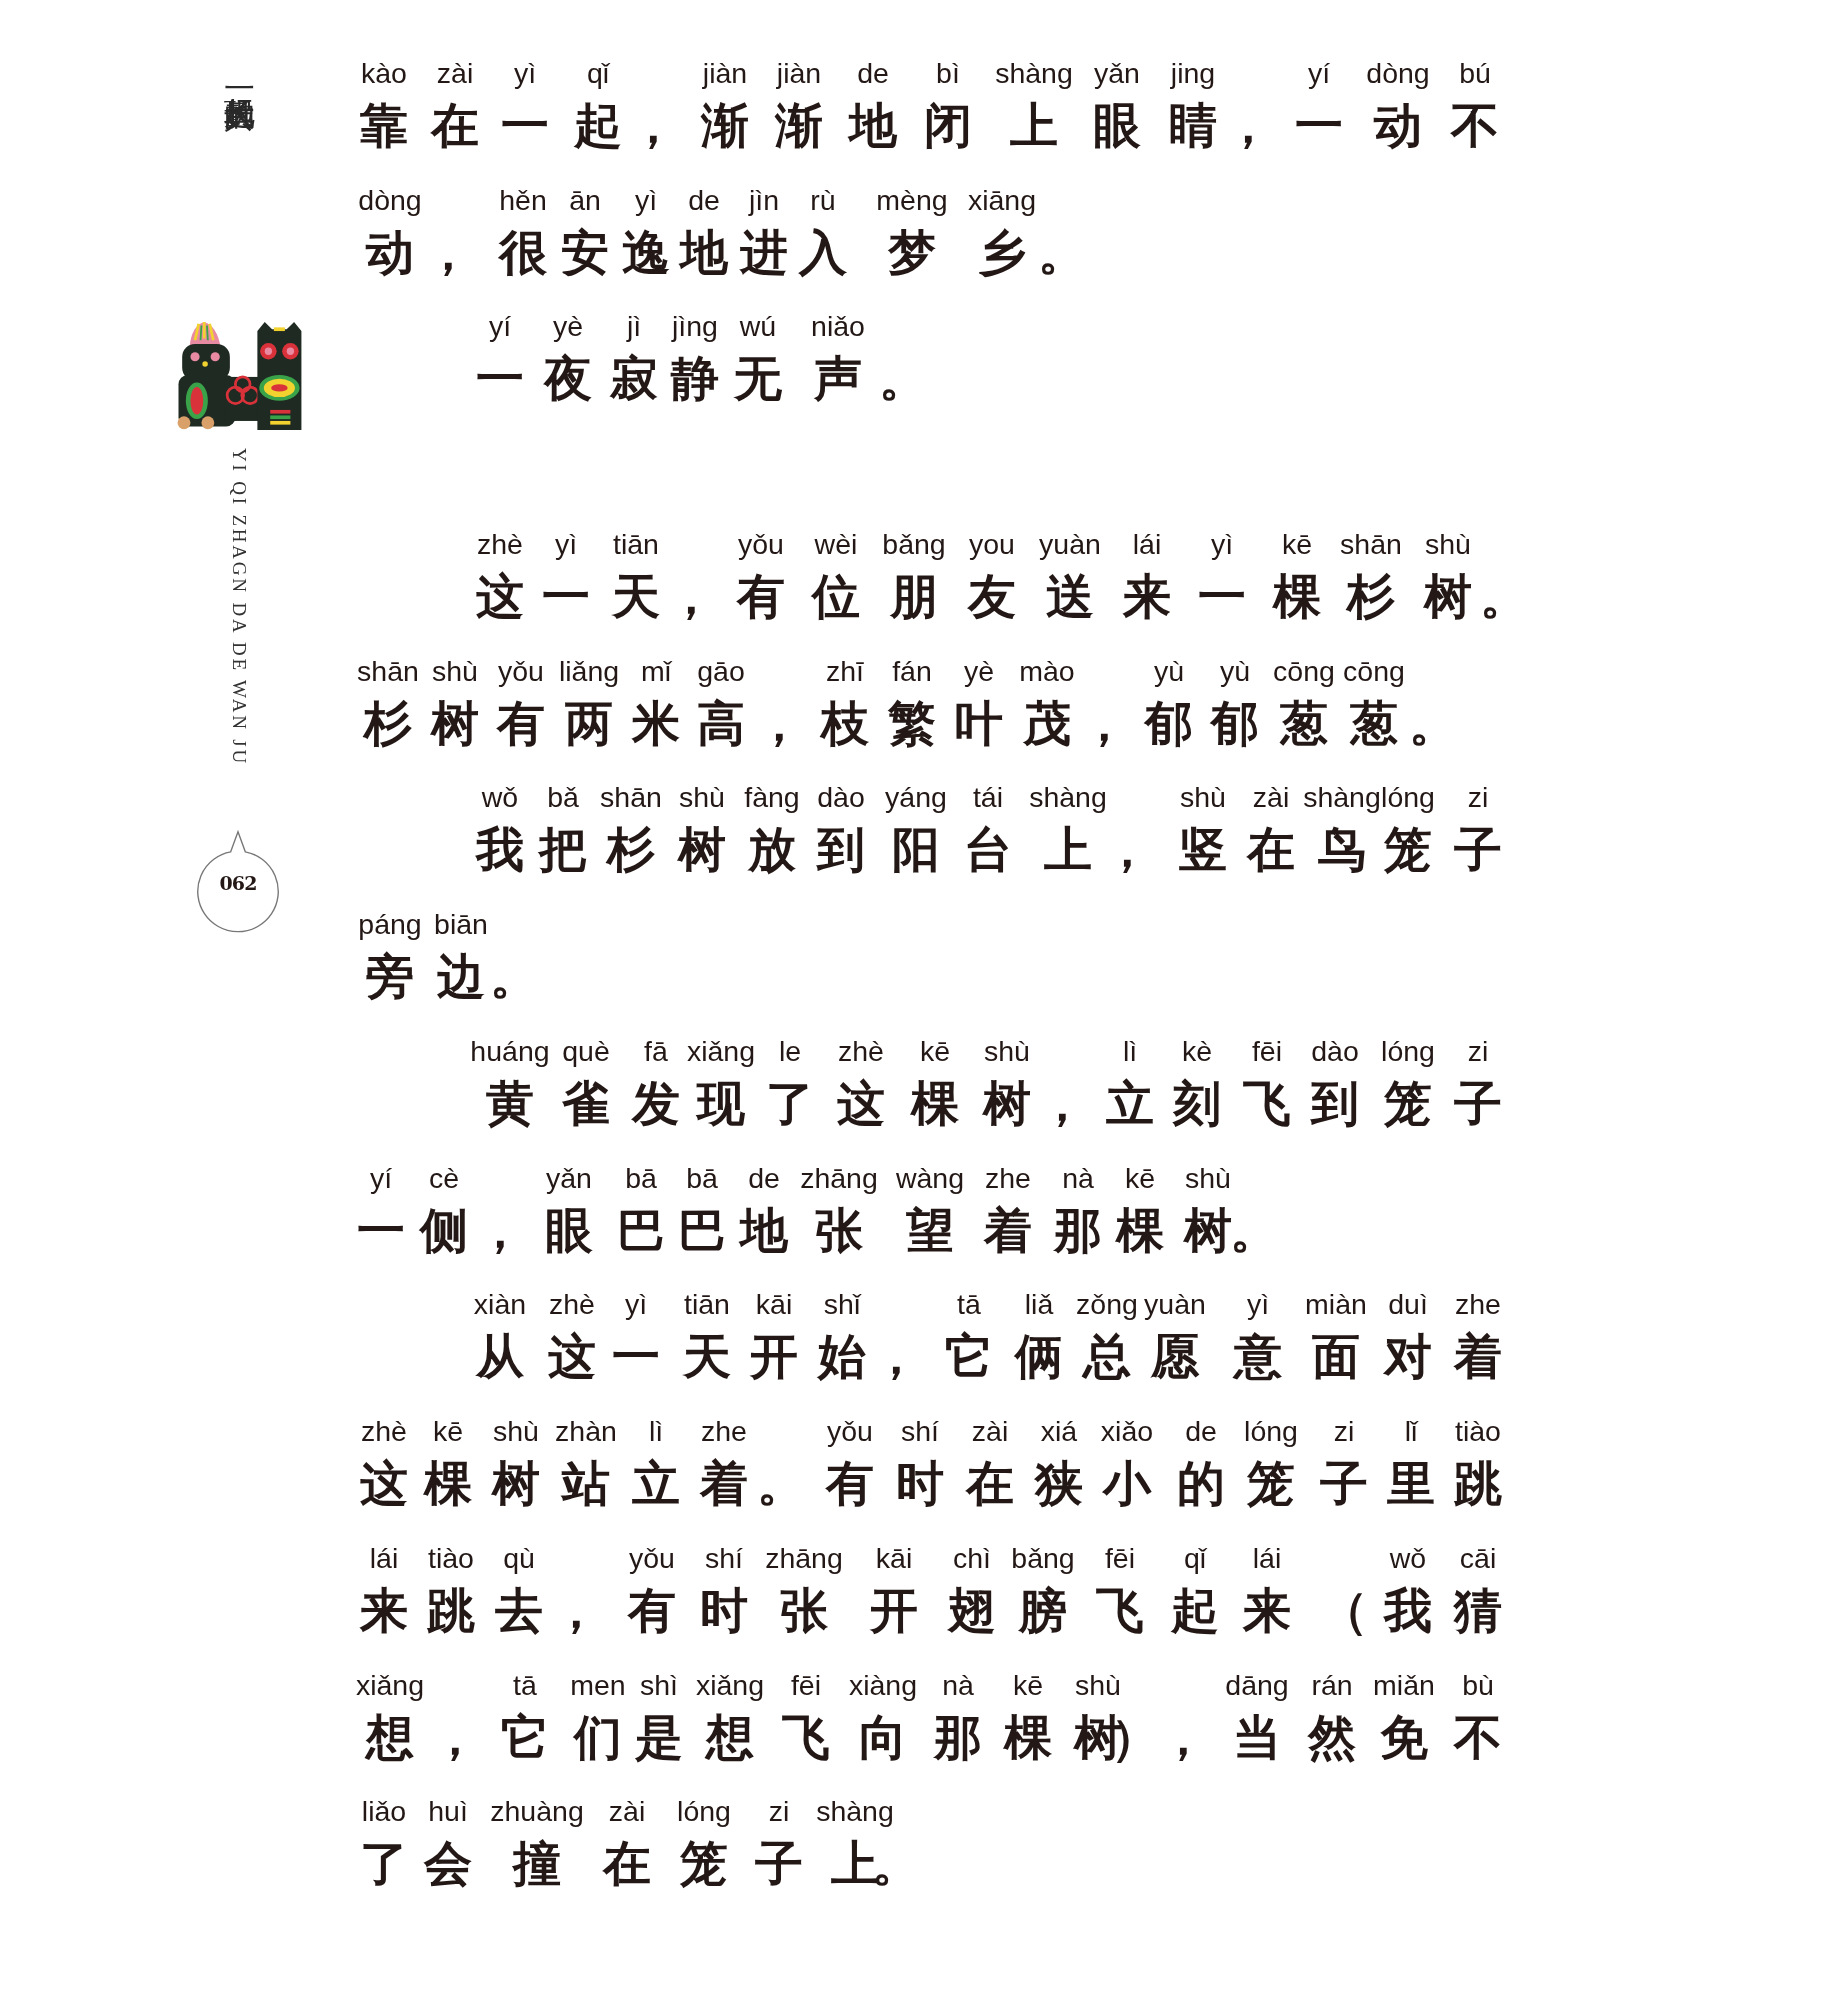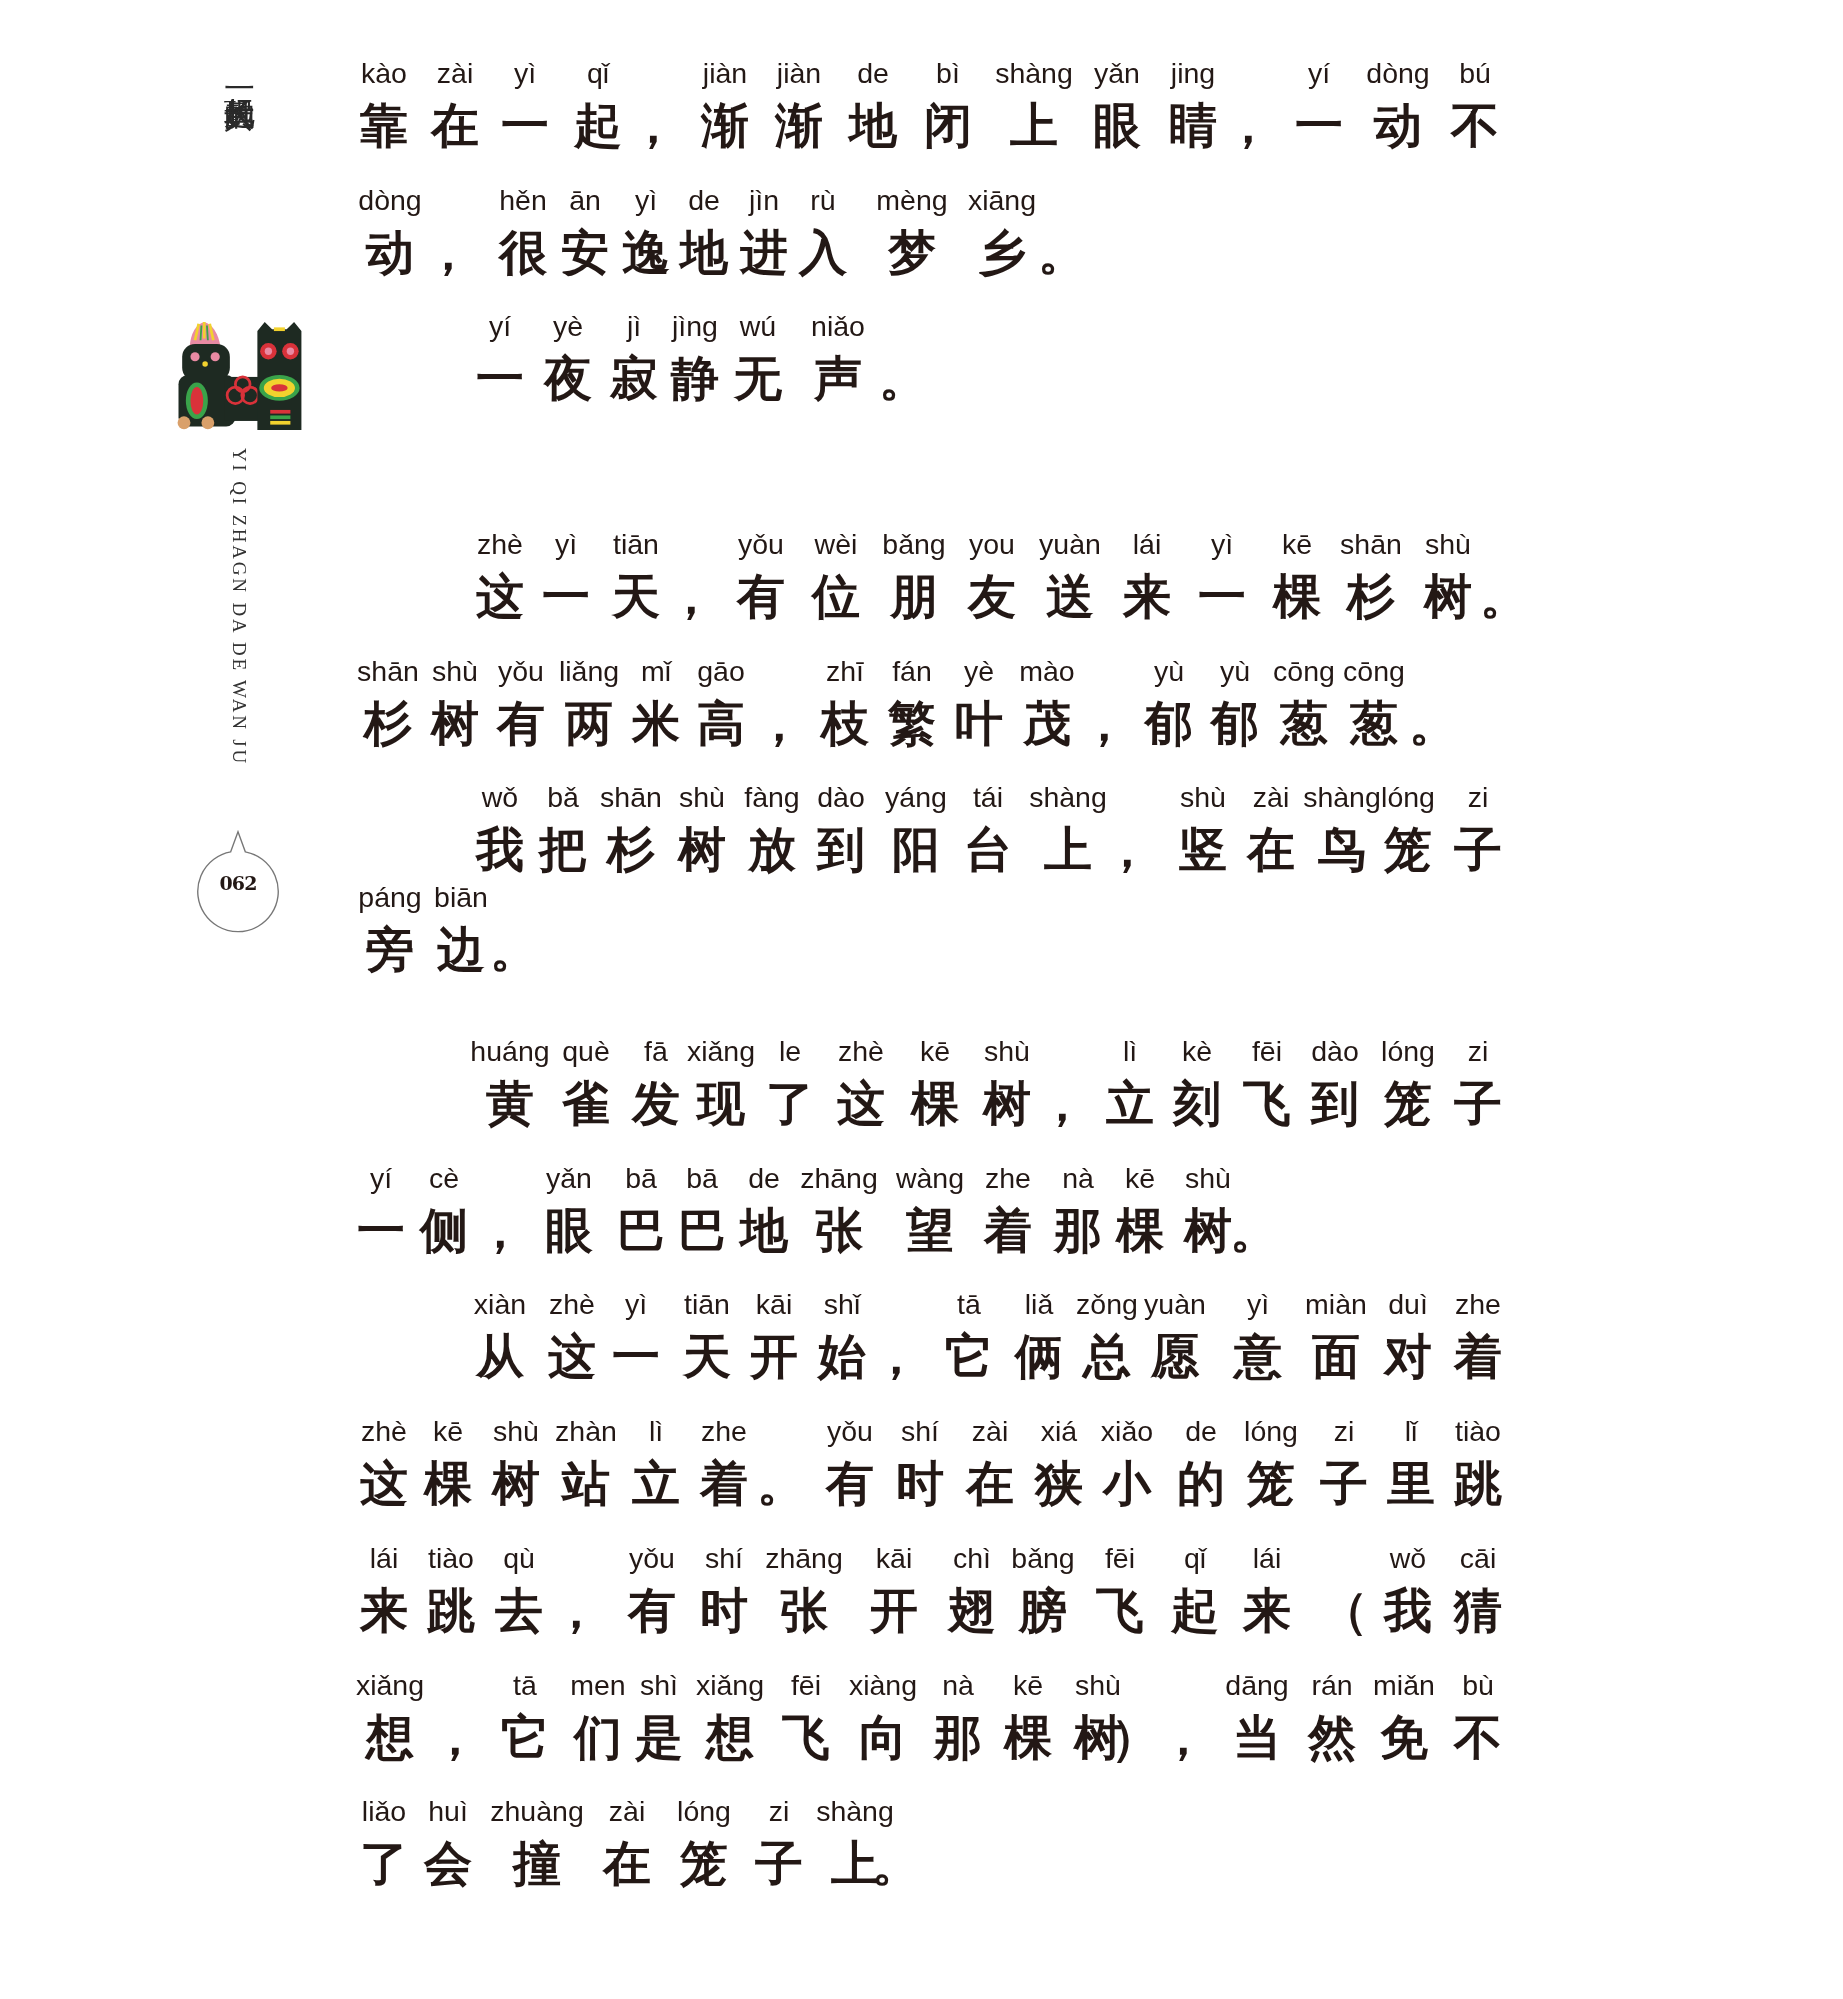--- a/index.html
+++ b/index.html
@@ -399,21 +399,21 @@
       </div>
       <div class="cell" style="left: 1408px;">
         <div class="py">lóng</div>
         <div class="hz">笼</div>
       </div>
       <div class="cell" style="left: 1478px;">
         <div class="py">zi</div>
         <div class="hz">子</div>
       </div>
     </div>
-    <div class="line" style="top: 881px;">
+    <div class="line" style="top: 908px;">
       <div class="cell" style="left: 390px;">
         <div class="py">páng</div>
         <div class="hz">旁</div>
       </div>
       <div class="cell" style="left: 461px;">
         <div class="py">biān</div>
         <div class="hz">边</div>
       </div>
       <div class="cell" style="left: 514px;">
         <div class="py"></div>

